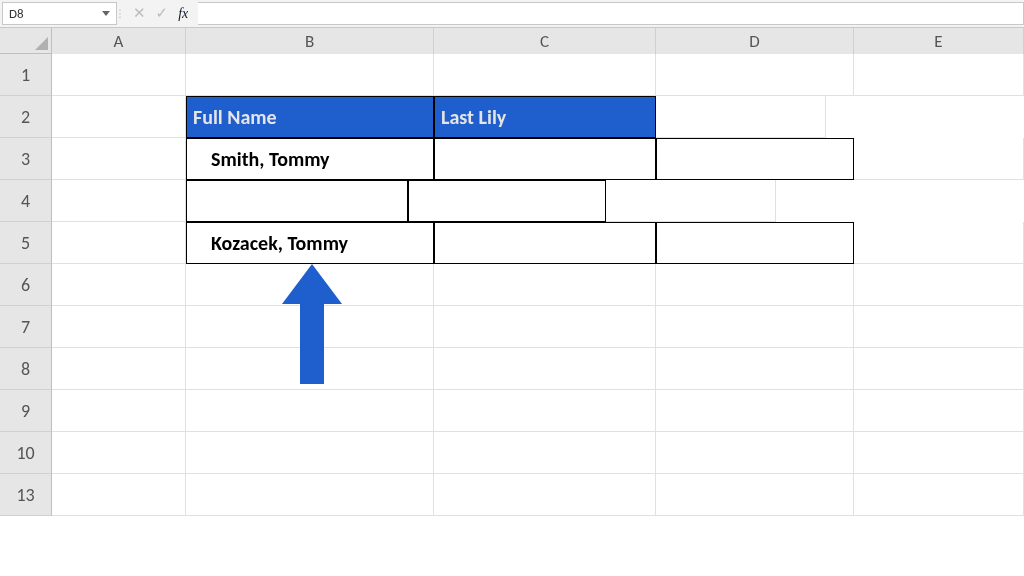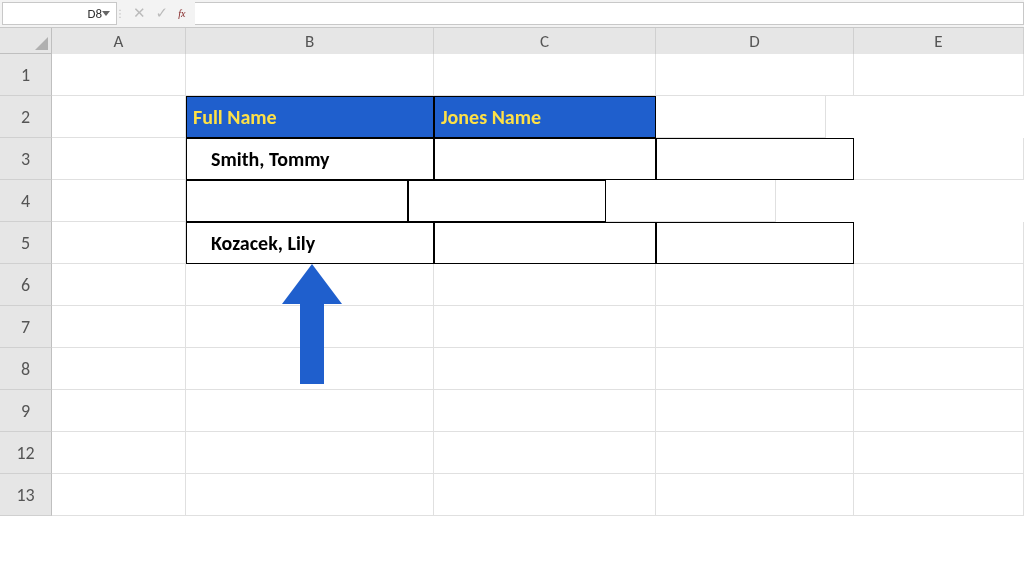--- a/index.html
+++ b/index.html
@@ -22,42 +22,42 @@
     color: #333;
   }
   .name-box {
     width: 115px;
     background: #fff;
     border: 1px solid #c8c8c8;
     margin: 2px 0 2px 2px;
     display: flex;
     align-items: center;
     padding: 0 6px;
-    justify-content: flex-end;
+    justify-content: space-between;
   }
   .name-box .dd {
     width: 0; height: 0;
     border-left: 4px solid transparent;
     border-right: 4px solid transparent;
     border-top: 5px solid #666;
   }
   .fb-sep {
     width: 6px;
     display:flex; align-items:center; justify-content:center;
     color:#aaa;
   }
   .fb-sep .dots { font-size:10px; color:#bbb; }
   .fb-btns {
     display:flex; align-items:center;
     gap: 10px;
     padding: 0 10px;
     color: #bbb;
   }
   .fb-btns span { font-size: 15px; line-height:1; }
-  .fb-btns .fx { font-style: italic; font-family: "Times New Roman", serif; font-size:10px; color:#7f1d1d; }
+  .fb-btns .fx { font-style: italic; font-family: "Times New Roman", serif; font-size:14px; color:#0f172a; }
   .fb-input {
     flex: 1;
     background: #fff;
     border: 1px solid #c8c8c8;
     margin: 2px 0;
     border-left: none;
   }
 
   
   .sheet {
@@ -123,21 +123,21 @@
   
   .cA { width:134px; }
   .cB { width:248px; }
   .cC { width:222px; }
   .cD { width:198px; }
   .cE { width:170px; }
 
   
   .tbl-header {
     background:#1f5fcd;
-    color:#fde047;
+    color:#e5e5e5;
     font-weight:bold;
     border:1px solid #000 !important;
   }
   .tbl-cell {
     border:1px solid #000 !important;
     font-weight:bold;
     padding-left:24px;
   }
 
   
@@ -185,21 +185,21 @@
       <div class="cell cB"></div>
       <div class="cell cC"></div>
       <div class="cell cD"></div>
       <div class="cell cE"></div>
     </div>
 
     <div class="row">
       <div class="row-h">2</div>
       <div class="cell cA"></div>
       <div class="cell cB tbl-header">Full Name</div>
-      <div class="cell cC tbl-header">Jones Name</div>
+      <div class="cell cC tbl-header">Last Lily</div>
       <div class="cell cE"></div>
     </div>
 
     <div class="row">
       <div class="row-h">3</div>
       <div class="cell cA"></div>
       <div class="cell cB tbl-cell">Smith, Tommy</div>
       <div class="cell cC tbl-cell"></div>
       <div class="cell cD tbl-cell"></div>
       <div class="cell cE"></div>
@@ -209,21 +209,21 @@
       <div class="row-h">4</div>
       <div class="cell cA"></div>
       <div class="cell cC tbl-cell"></div>
       <div class="cell cD tbl-cell"></div>
       <div class="cell cE"></div>
     </div>
 
     <div class="row">
       <div class="row-h">5</div>
       <div class="cell cA"></div>
-      <div class="cell cB tbl-cell">Kozacek, Lily</div>
+      <div class="cell cB tbl-cell">Kozacek, Tommy</div>
       <div class="cell cC tbl-cell"></div>
       <div class="cell cD tbl-cell"></div>
       <div class="cell cE"></div>
     </div>
 
     <div class="row">
       <div class="row-h">6</div>
       <div class="cell cA"></div>
       <div class="cell cB"></div>
       <div class="cell cC"></div>
@@ -248,21 +248,21 @@
     </div>
     <div class="row">
       <div class="row-h">9</div>
       <div class="cell cA"></div>
       <div class="cell cB"></div>
       <div class="cell cC"></div>
       <div class="cell cD"></div>
       <div class="cell cE"></div>
     </div>
     <div class="row">
-      <div class="row-h">12</div>
+      <div class="row-h">10</div>
       <div class="cell cA"></div>
       <div class="cell cB"></div>
       <div class="cell cC"></div>
       <div class="cell cD"></div>
       <div class="cell cE"></div>
     </div>
     <div class="row">
       <div class="row-h">13</div>
       <div class="cell cA"></div>
       <div class="cell cB"></div>

